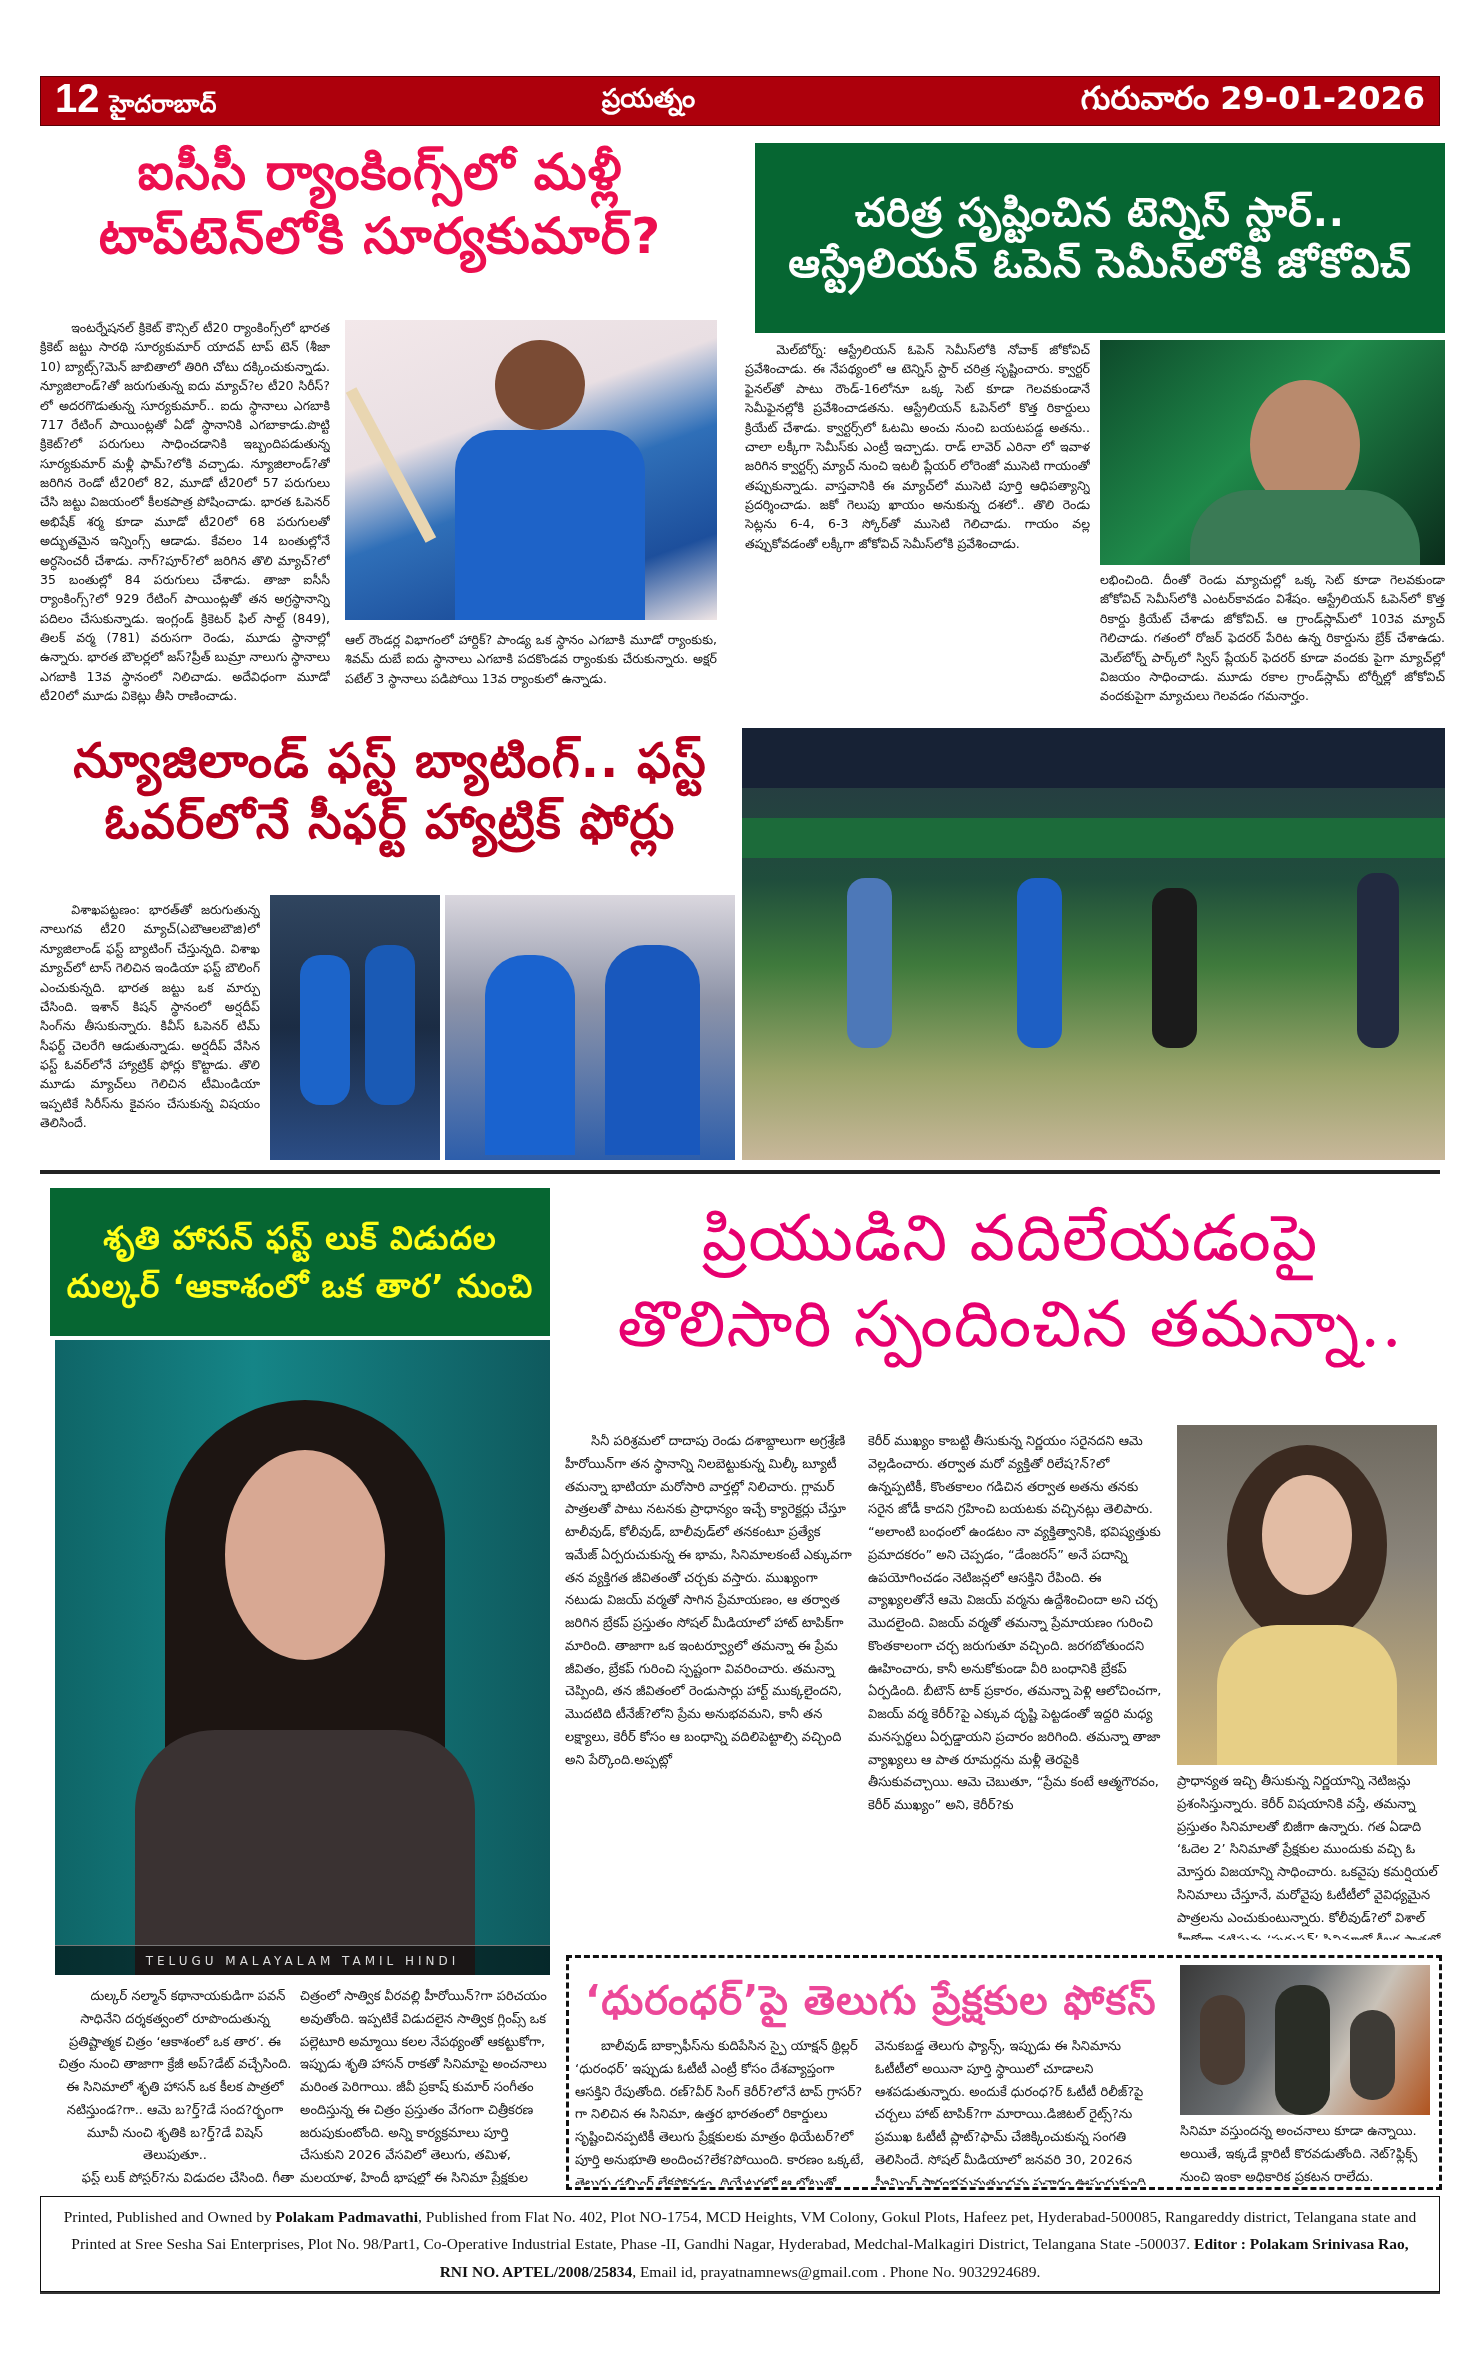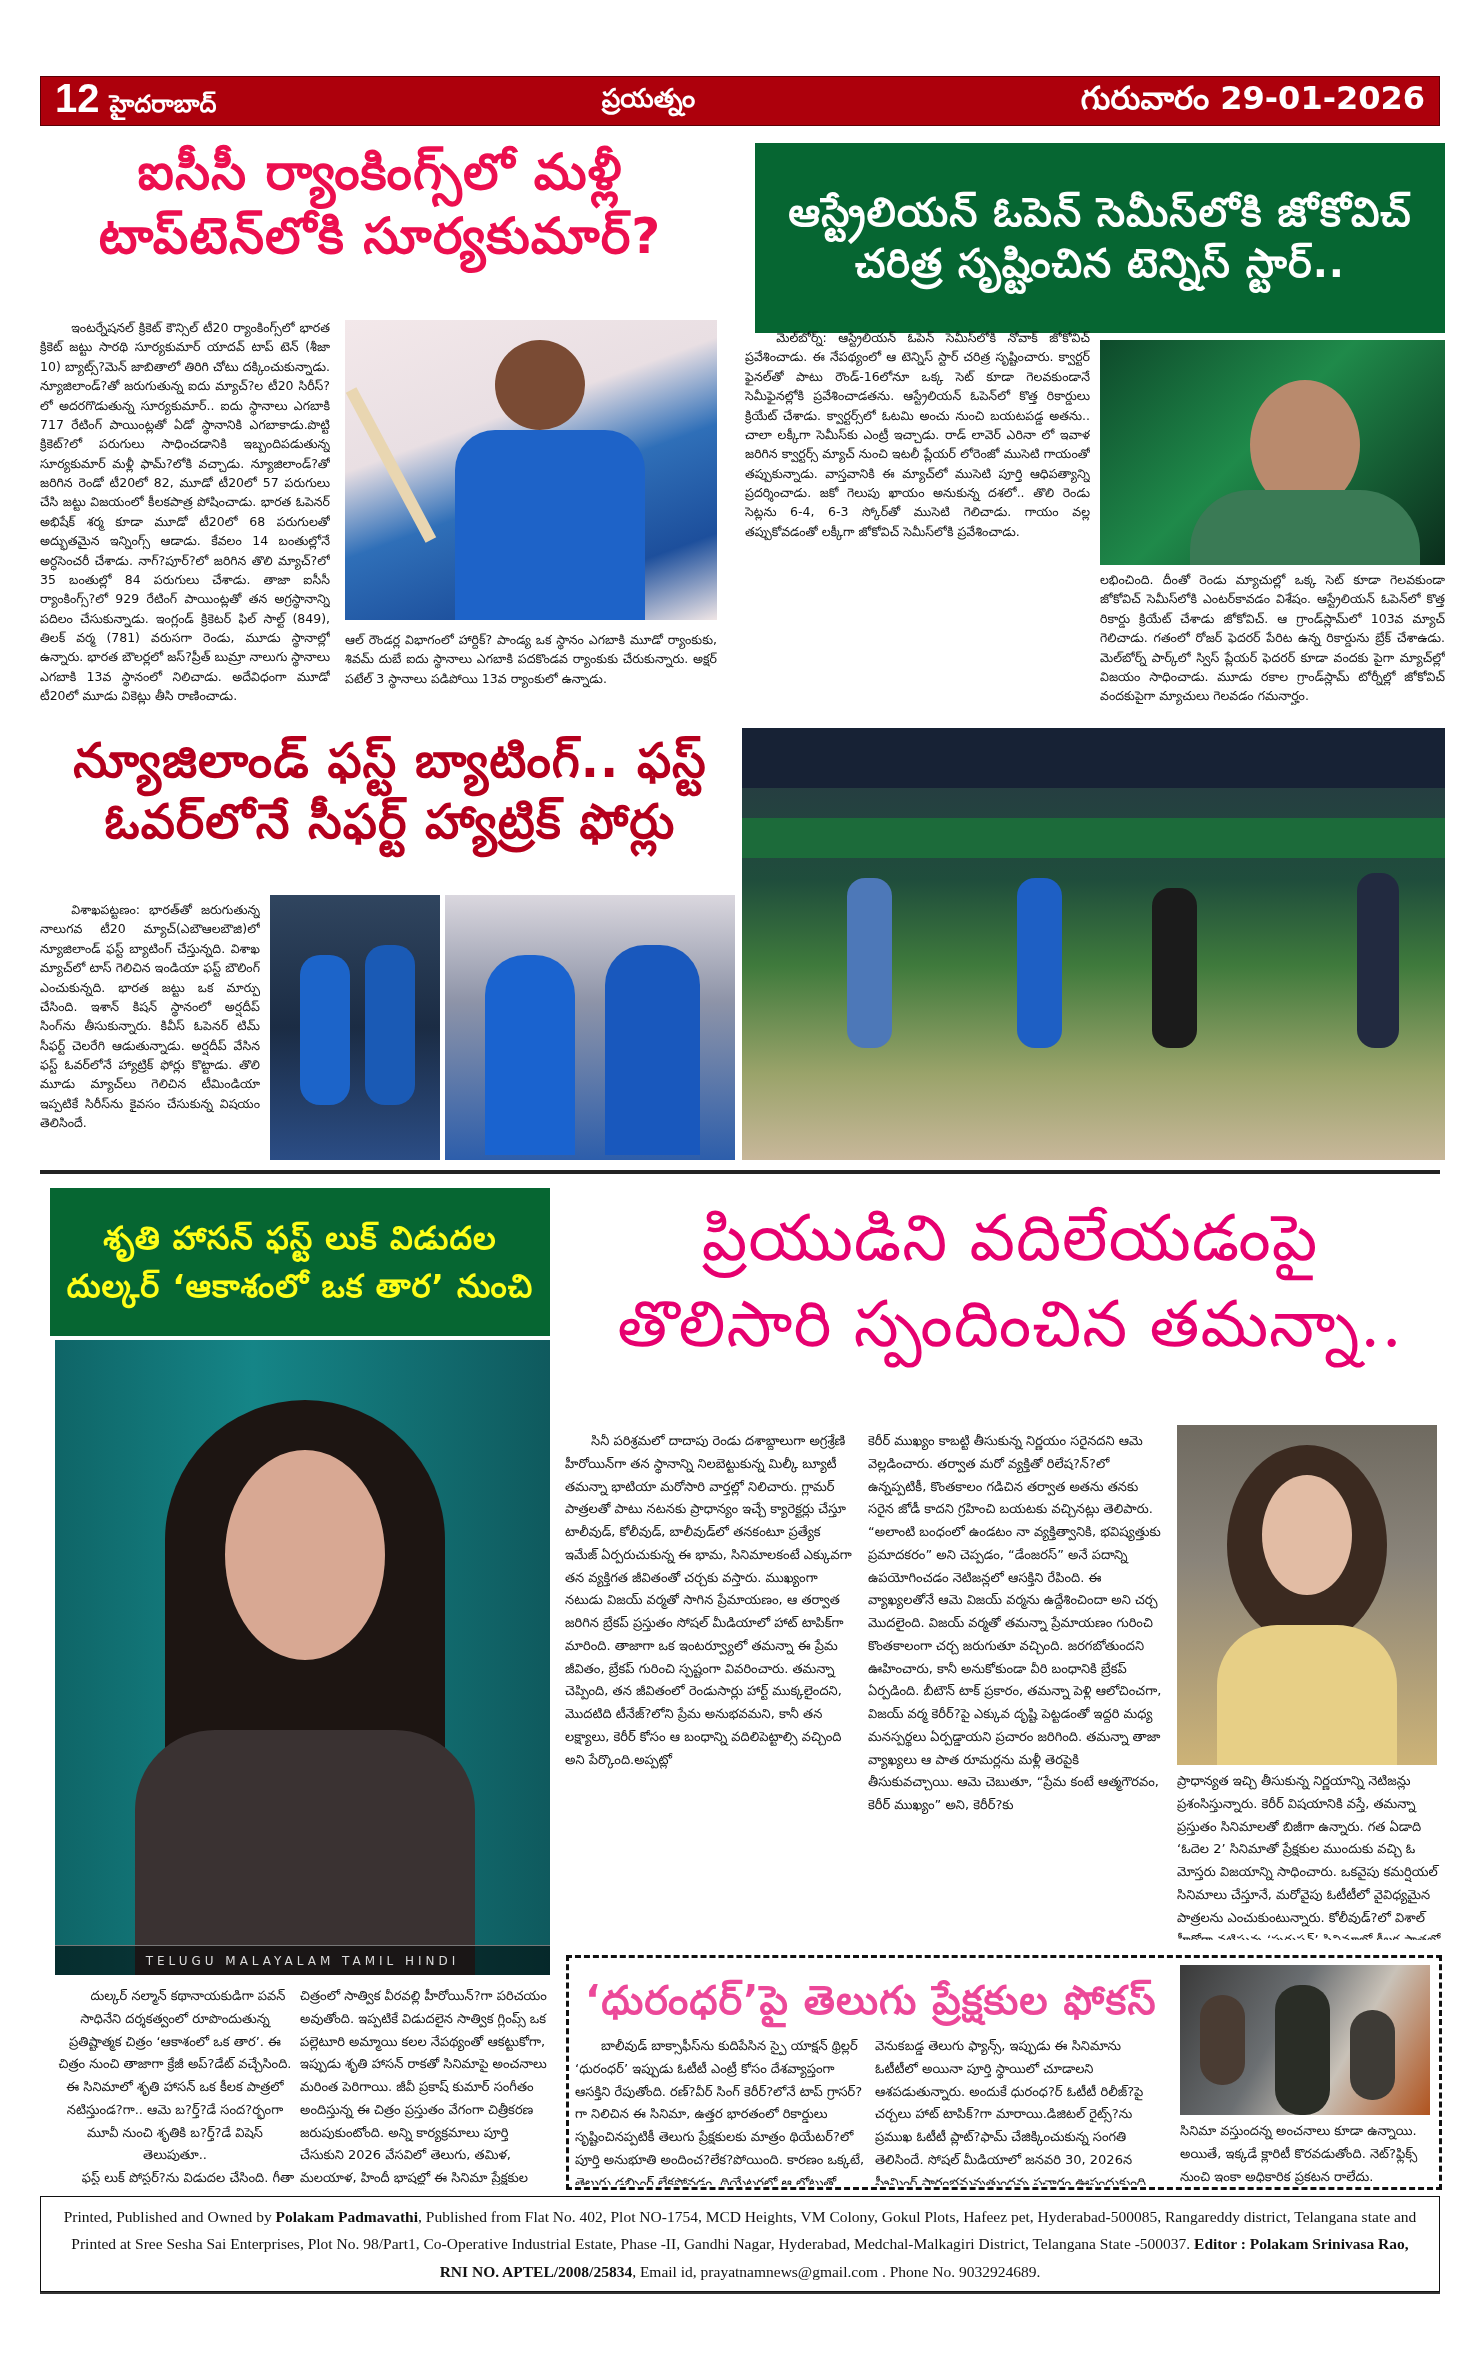--- a/index.html
+++ b/index.html
@@ -59,25 +59,25 @@
   <div style="position:absolute; left:150px; top:20px; width:90px; height:90px; border-radius:50%; background:#7a4b34;"></div>
   <div style="position:absolute; left:110px; top:110px; width:190px; height:190px; border-radius:40px 40px 0 0; background:#1e63c8;"></div>
   <div style="position:absolute; left:40px; top:60px; width:12px; height:170px; background:#e9d6b1; transform:rotate(-28deg);"></div>
 </div>
 <div class="abs body-text" style="left:345px; top:630px; width:372px;">
   <p style="text-indent:0">ఆల్ రౌండర్ల విభాగంలో హార్దిక్? పాండ్య ఒక స్థానం ఎగబాకి మూడో ర్యాంకుకు, శివమ్ దుబే ఐదు స్థానాలు ఎగబాకి పదకొండవ ర్యాంకుకు చేరుకున్నారు. అక్షర్ పటేల్ 3 స్థానాలు పడిపోయి 13వ ర్యాంకులో ఉన్నాడు.</p>
 </div>
 
 <div class="abs green-box" style="left:755px; top:143px; width:690px; height:190px;">
   <div>
+    <div class="headline">చరిత్ర సృష్టించిన టెన్నిస్ స్టార్..</div>
     <div class="headline">ఆస్ట్రేలియన్ ఓపెన్ సెమీస్‌లోకి జోకోవిచ్</div>
-    <div class="headline">చరిత్ర సృష్టించిన టెన్నిస్ స్టార్..</div>
   </div>
 </div>
-<div class="abs body-text" style="left:745px; top:328px; width:345px; height:370px; overflow:hidden;">
+<div class="abs body-text" style="left:745px; top:340px; width:345px; height:370px; overflow:hidden;">
   <p>మెల్‌బోర్న్: ఆస్ట్రేలియన్ ఓపెన్ సెమీస్‌లోకి నోవాక్ జోకోవిచ్ ప్రవేశించాడు. ఈ నేపథ్యంలో ఆ టెన్నిస్ స్టార్ చరిత్ర సృష్టించారు. క్వార్టర్ ఫైనల్‌తో పాటు రౌండ్-16లోనూ ఒక్క సెట్ కూడా గెలవకుండానే సెమీఫైనల్లోకి ప్రవేశించాడతను. ఆస్ట్రేలియన్ ఓపెన్‌లో కొత్త రికార్డులు క్రియేట్ చేశాడు. క్వార్టర్స్‌లో ఓటమి అంచు నుంచి బయటపడ్డ అతను.. చాలా లక్కీగా సెమీస్‌కు ఎంట్రీ ఇచ్చాడు. రాడ్ లావెర్ ఎరినా లో ఇవాళ జరిగిన క్వార్టర్స్ మ్యాచ్ నుంచి ఇటలీ ప్లేయర్ లోరెంజో ముసెటి గాయంతో తప్పుకున్నాడు. వాస్తవానికి ఈ మ్యాచ్‌లో ముసెటి పూర్తి ఆధిపత్యాన్ని ప్రదర్శించాడు. జకో గెలుపు ఖాయం అనుకున్న దశలో.. తొలి రెండు సెట్లను 6-4, 6-3 స్కోర్‌తో ముసెటి గెలిచాడు. గాయం వల్ల తప్పుకోవడంతో లక్కీగా జోకోవిచ్ సెమీస్‌లోకి ప్రవేశించాడు.</p>
 </div>
 <div class="abs photo" style="left:1100px; top:340px; width:345px; height:225px; background: linear-gradient(135deg,#0e4a2b 0%,#1f8a4a 45%,#0b2d1c 100%);">
   <div style="position:absolute; left:150px; top:40px; width:110px; height:130px; border-radius:50%; background:#b98a6d;"></div>
   <div style="position:absolute; left:90px; top:150px; width:230px; height:90px; border-radius:60px 60px 0 0; background:#3a7a55;"></div>
 </div>
 <div class="abs body-text" style="left:1100px; top:570px; width:345px; height:140px; overflow:hidden;">
   <p style="text-indent:0">లభించింది. దీంతో రెండు మ్యాచుల్లో ఒక్క సెట్ కూడా గెలవకుండా జోకోవిచ్ సెమీస్‌లోకి ఎంటర్‌కావడం విశేషం. ఆస్ట్రేలియన్ ఓపెన్‌లో కొత్త రికార్డు క్రియేట్ చేశాడు జోకోవిచ్. ఆ గ్రాండ్‌స్లామ్‌లో 103వ మ్యాచ్ గెలిచాడు. గతంలో రోజర్ ఫెదరర్ పేరిట ఉన్న రికార్డును బ్రేక్ చేశాఉడు. మెల్‌బోర్న్ పార్క్‌లో స్విస్ ప్లేయర్ ఫెదరర్ కూడా వందకు పైగా మ్యాచ్‌ల్లో విజయం సాధించాడు. మూడు రకాల గ్రాండ్‌స్లామ్ టోర్నీల్లో జోకోవిచ్ వందకుపైగా మ్యాచులు గెలవడం గమనార్హం.</p>
 </div>
 

